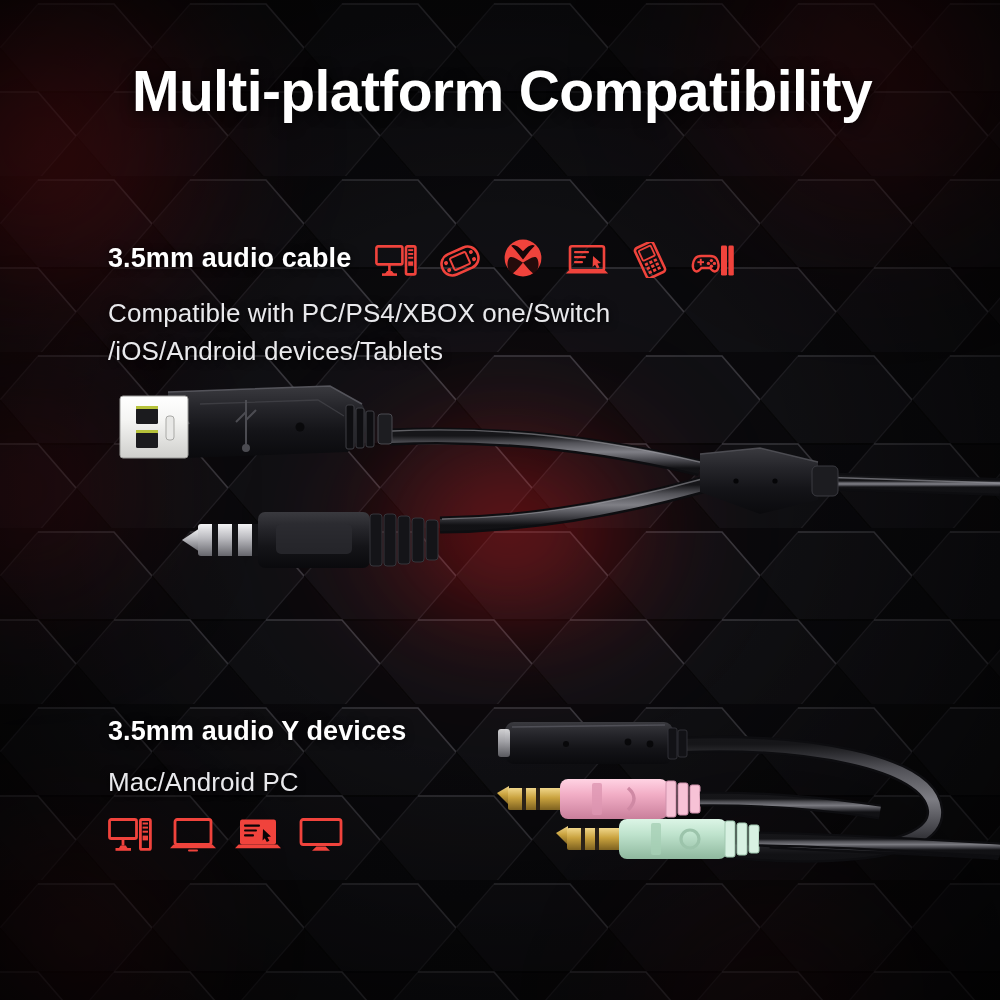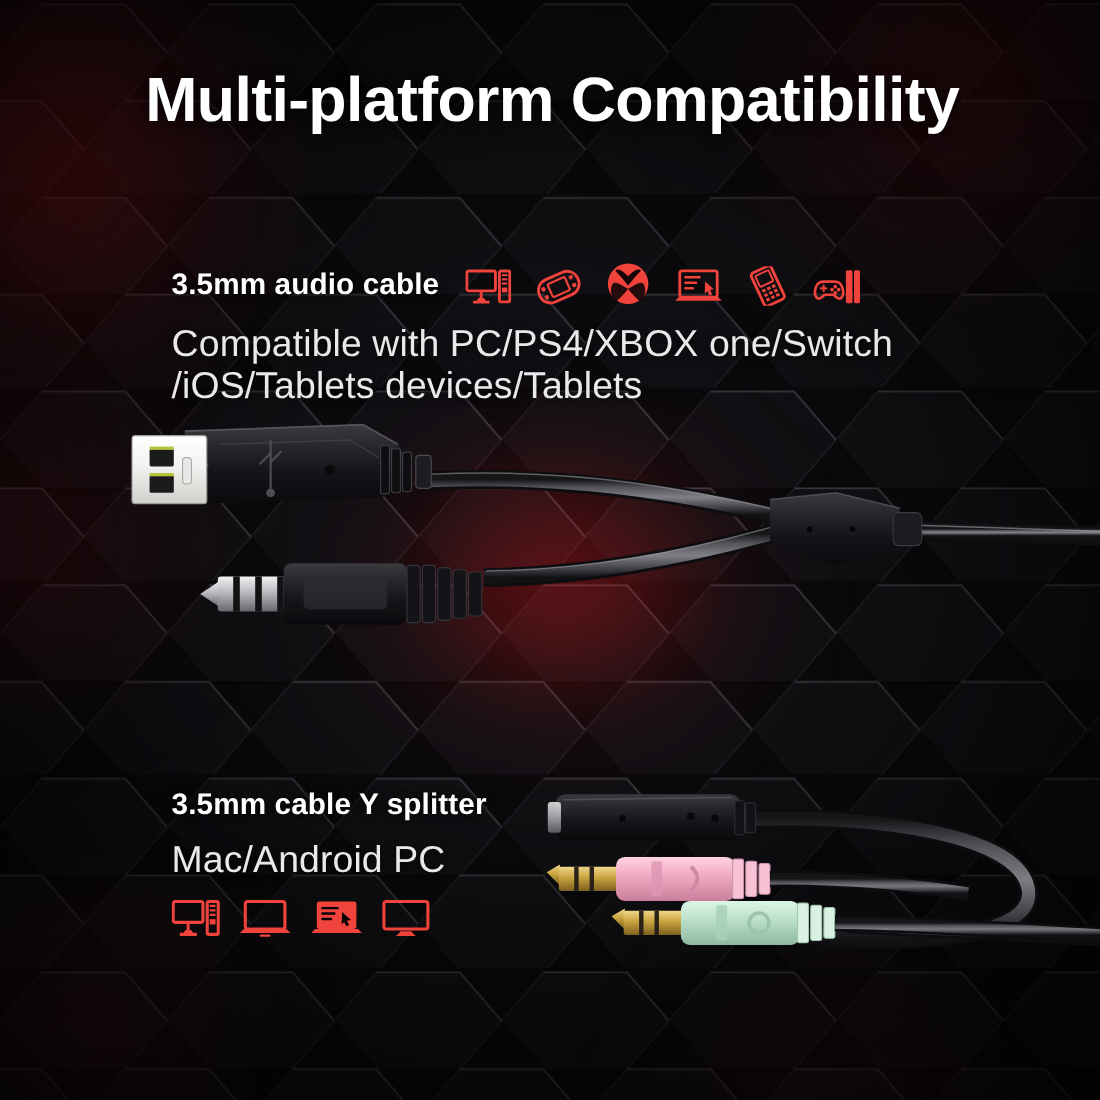--- a/index.html
+++ b/index.html
@@ -39,28 +39,28 @@
   #content { position:absolute; inset:0; z-index:5; }
 
   .page-title {
     position:absolute; left:108px; top:58px;
     font-size:57px; font-weight:700; 
     color:#fff; letter-spacing:-0.6px; white-space:nowrap;
     text-shadow:0 2px 14px rgba(0,0,0,.9);
     margin-left:24px;
   }
 
-  .section { position:absolute;margin-left:48px; }
+  .section { position:absolute; }
   .sec-head {
     font-size:27px; font-weight:700; color:#ffffff;
     letter-spacing:.1px; white-space:nowrap;
     text-shadow:0 1px 8px rgba(0,0,0,.9);
   }
   .sec-line {
-    font-size:34px; font-weight:400; color:#e9e9ec;
+    font-size:26px; font-weight:400; color:#e9e9ec;
     letter-spacing:.1px; white-space:nowrap; line-height:38px;
     text-shadow:0 1px 8px rgba(0,0,0,.9);
   }
 
   .head-row { display:flex; align-items:center; gap:24px; }
   .icon-row { display:flex; align-items:flex-end; gap:22px; }
   .icon-row.tight { gap:17px; }
   .ic { display:block; }
 
   
@@ -386,27 +386,27 @@
             <circle cx="17.4" cy="19.4" r="1.7"></circle>
               <circle cx="20.4" cy="22.2" r="1.7"></circle>
           </g>
         </svg>
 
       </div>
     </div>
 
     <div style="margin-top:16px;">
       <div class="sec-line">Compatible with PC/PS4/XBOX one/Switch</div>
-      <div class="sec-line">/iOS/Tablets devices/Tablets</div>
+      <div class="sec-line">/iOS/Android devices/Tablets</div>
     </div>
   </div>
 
   <div class="section" style="left:108px; top:716px;">
 
-    <div class="sec-head">3.5mm cable Y splitter</div>
+    <div class="sec-head">3.5mm audio Y devices</div>
 
     <div style="margin-top:16px;">
       <div class="sec-line">Mac/Android PC</div>
     </div>
 
     <div class="icon-row tight" style="margin-top:16px;">
 
       <svg class="ic" width="44" height="36" viewBox="0 0 44 36">
         <g fill="none" stroke="#f0433c" stroke-width="2.8">
           <rect x="1.5" y="2.5" width="27" height="19" rx="1.8"></rect>

